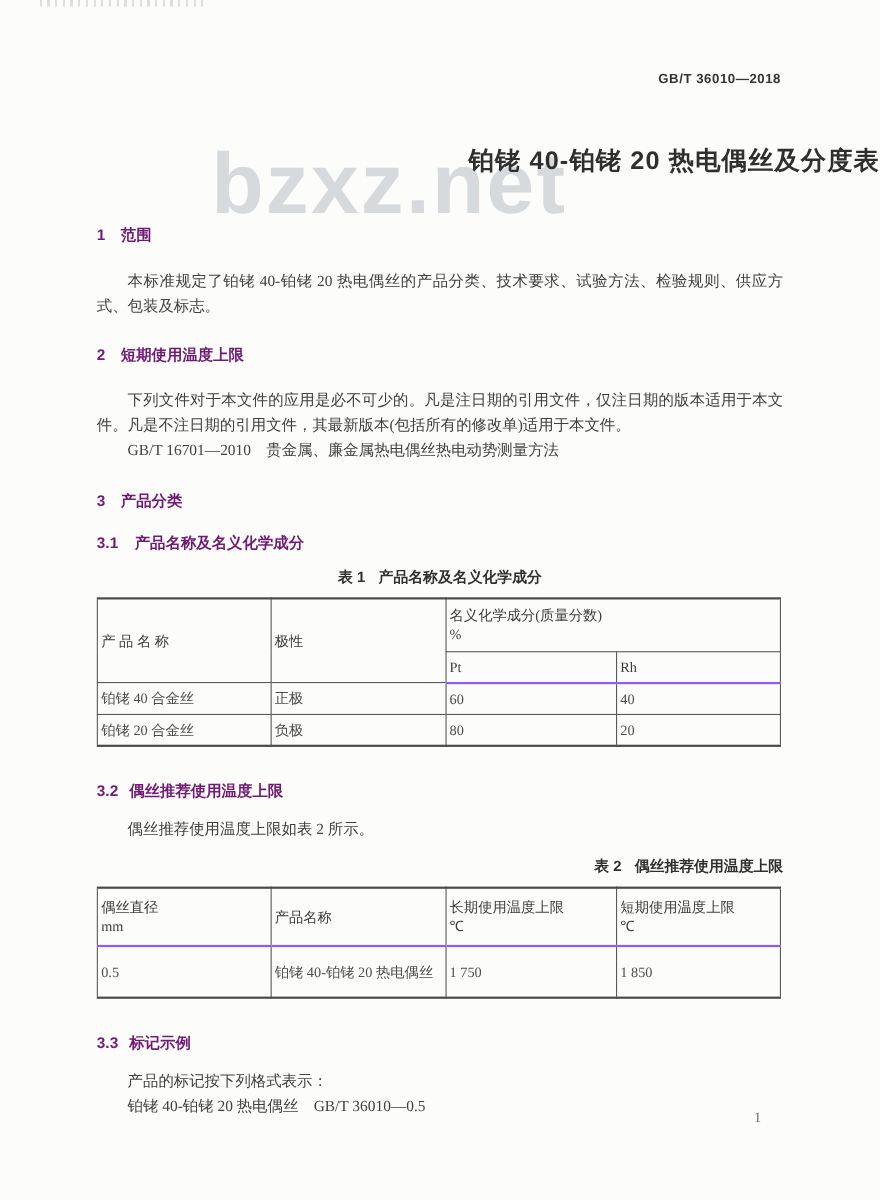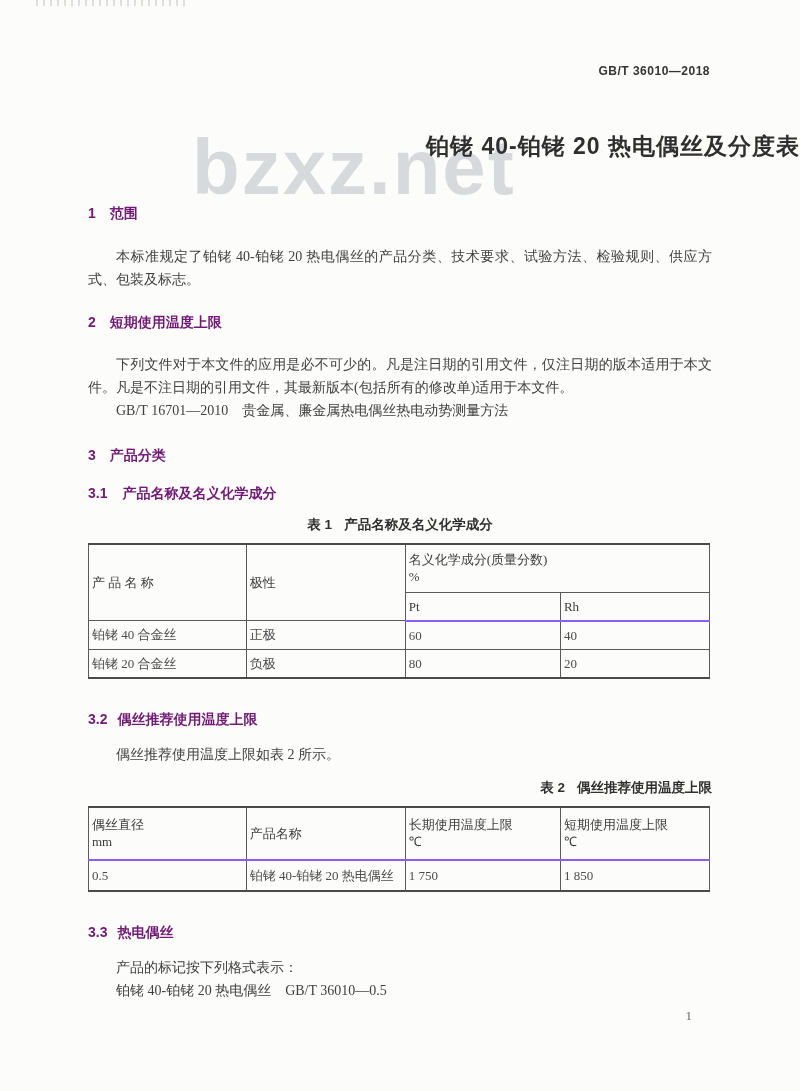--- a/index.html
+++ b/index.html
@@ -212,30 +212,30 @@
           <td class="hdr">
             <span class="unit-line">长期使用温度上限</span>
             <span class="unit-line">℃</span>
           </td>
           <td class="hdr">
             <span class="unit-line">短期使用温度上限</span>
             <span class="unit-line">℃</span>
           </td>
         </tr>
         <tr>
-          <td style="height:31px;">0.5</td>
+          <td style="height:47px;">0.5</td>
           <td>铂铑 40-铂铑 20 热电偶丝</td>
           <td>1 750</td>
           <td>1 850</td>
         </tr>
       </tbody>
     </table>
 
     <div class="sec-heading" style="margin-top:30px;">
-      <span class="sec-num" style="margin-right:10px;">3.3</span><span>热电偶丝</span>
+      <span class="sec-num" style="margin-right:10px;">3.3</span><span>标记示例</span>
     </div>
     <p class="para" style="margin-top:14px;">产品的标记按下列格式表示：</p>
     <p class="para">铂铑 40-铂铑 20 热电偶丝　GB/T 36010—0.5</p>
 
   </div>
 
   <div class="pagenum">1</div>
 
 </div>
 

